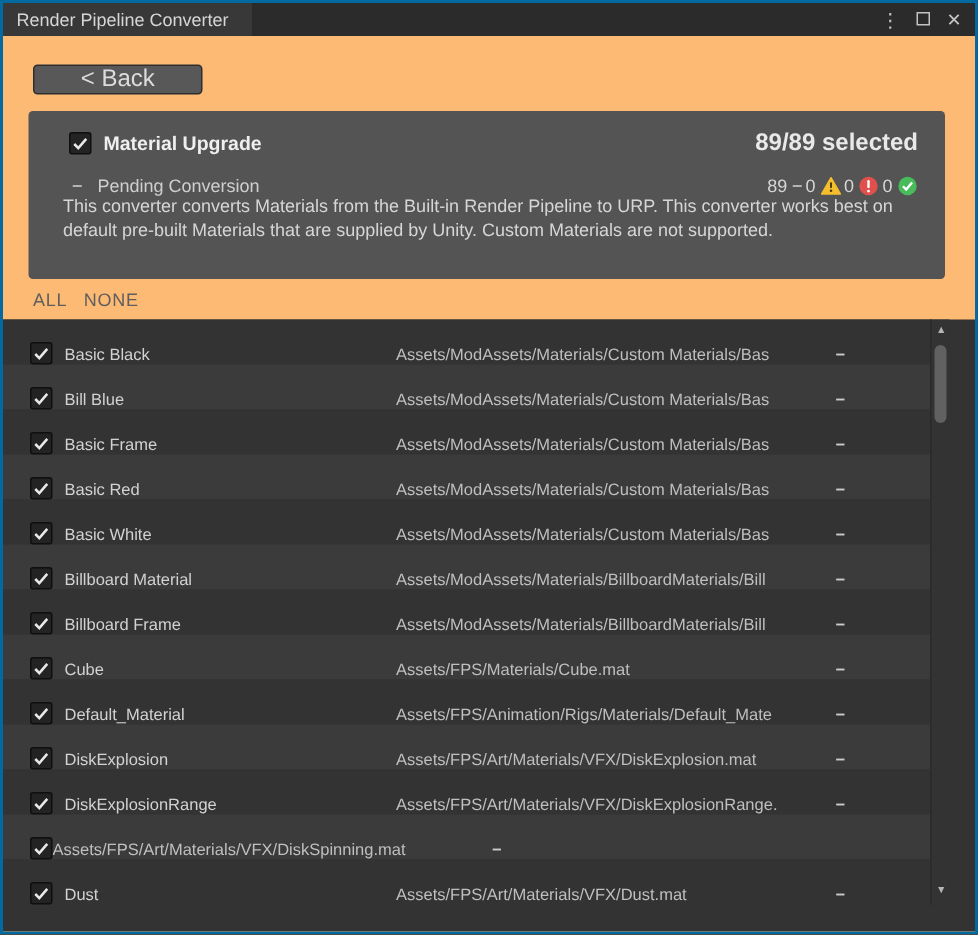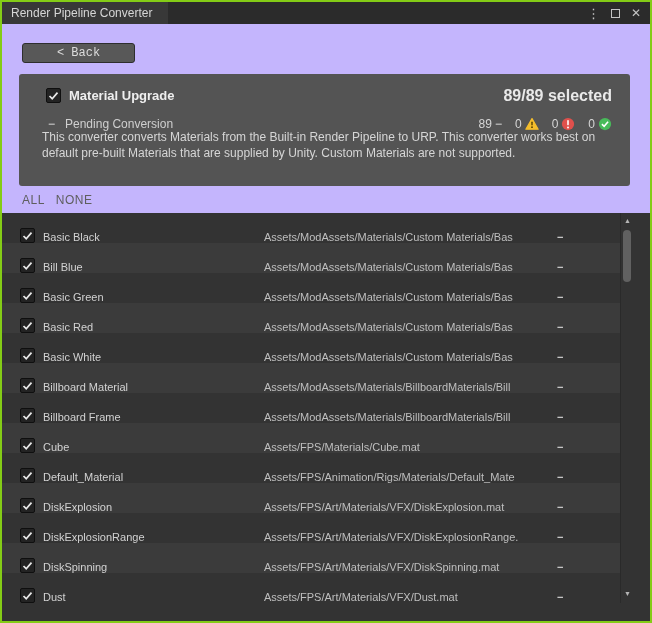--- a/index.html
+++ b/index.html
@@ -1,46 +1,46 @@
 <!DOCTYPE html>
 <html><head>
 <meta charset="utf-8">
 <style>
   *{box-sizing:border-box;}
   html,body{margin:0;padding:0;background:#1b1b1b;}
-  .window{position:relative;width:652px;height:623px;background:#c4b5fd;
-    border:2px solid #84cc16;font-family:"Liberation Sans",sans-serif;overflow:hidden;}
+  .window{position:relative;width:652px;height:623px;background:#fdba74;
+    border:2px solid #0369a1;font-family:"Liberation Sans",sans-serif;overflow:hidden;}
 
   
   .titlebar{height:22px;background:#2b2b2b;display:flex;align-items:stretch;}
   .tab{width:166px;background:#383838;color:#d6d6d6;font-size:12px;
     display:flex;align-items:center;padding-left:9px;cursor:default;}
   .controls{margin-left:auto;display:flex;align-items:center;gap:11px;padding-right:9px;color:#c4c4c4;}
   .kebab{font-size:13px;line-height:1;}
   .maxbox{width:9px;height:9px;border:1px solid #c4c4c4;display:inline-block;}
   .closex{font-size:12px;line-height:1;}
 
   
   .back-btn{position:absolute;left:20px;top:41px;width:113px;height:20px;background:#585858;
-    border:1px solid #2e2e2e;border-radius:3px;color:#dcdcdc;font-size:12px;
-    font-family:Liberation Mono, monospace;cursor:pointer;padding:0;}
+    border:1px solid #2e2e2e;border-radius:3px;color:#dcdcdc;font-size:16px;
+    font-family:Liberation Sans, sans-serif;cursor:pointer;padding:0;}
 
   
   .panel{position:absolute;left:17px;top:72px;width:611px;height:112px;background:#545454;border-radius:3px;}
   .row1{position:absolute;left:27px;right:18px;top:13px;height:17px;display:flex;align-items:center;}
   .checkbox{width:15px;height:15px;background:#232323;border:1px solid #0f0f0f;border-radius:2px;
     display:inline-flex;align-items:center;justify-content:center;flex:none;cursor:pointer;}
   .checkbox svg{display:block;}
   .conv-title{margin-left:8px;color:#efefef;font-weight:bold;font-size:13px;}
   .conv-selected{margin-left:auto;color:#e9e9e9;font-weight:bold;font-size:16px;}
   .row2{position:absolute;left:29px;right:18px;top:42px;height:16px;display:flex;align-items:center;
     font-size:12px;color:#cfcfcf;}
   .dash{color:#b5b5b5;font-weight:bold;}
   .row2-label{margin-left:10px;}
-  .counts{margin-left:auto;display:flex;align-items:center;gap:13px;}
+  .counts{margin-left:auto;display:flex;align-items:center;gap:2px;}
   .count-group{display:flex;align-items:center;gap:3px;}
   .count-group .num{color:#d6d6d6;}
   .sicon{width:14px;height:14px;display:inline-block;}
   .desc{position:absolute;left:23px;top:55px;width:580px;color:#d6d6d6;font-size:12px;line-height:16px;}
 
   
   .list-header{position:absolute;left:20px;top:191px;display:flex;gap:11px;font-size:12px;
     color:#5e5e5e;letter-spacing:.5px;}
   .list-header span{cursor:pointer;}
 
@@ -157,21 +157,21 @@
     <span class="row-path">Assets/ModAssets/Materials/Custom Materials/Bas</span>
     <span class="row-status">−</span>
   </div>
 
   <div class="lrow">
     <span class="checkbox">
       <svg width="13" height="13" viewBox="0 0 13 13">
         <polyline points="2.5,7 5.2,9.7 10.5,3.6" fill="none" stroke="#e8e8e8" stroke-width="1.7"></polyline>
       </svg>
     </span>
-    <span class="row-name">Basic Green</span>
+    <span class="row-name">Basic Frame</span>
     <span class="row-path">Assets/ModAssets/Materials/Custom Materials/Bas</span>
     <span class="row-status">−</span>
   </div>
 
   <div class="lrow alt">
     <span class="checkbox">
       <svg width="13" height="13" viewBox="0 0 13 13">
         <polyline points="2.5,7 5.2,9.7 10.5,3.6" fill="none" stroke="#e8e8e8" stroke-width="1.7"></polyline>
       </svg>
     </span>
@@ -256,21 +256,20 @@
     <span class="row-path">Assets/FPS/Art/Materials/VFX/DiskExplosionRange.</span>
     <span class="row-status">−</span>
   </div>
 
   <div class="lrow alt">
     <span class="checkbox">
       <svg width="13" height="13" viewBox="0 0 13 13">
         <polyline points="2.5,7 5.2,9.7 10.5,3.6" fill="none" stroke="#e8e8e8" stroke-width="1.7"></polyline>
       </svg>
     </span>
-    <span class="row-name">DiskSpinning</span>
     <span class="row-path">Assets/FPS/Art/Materials/VFX/DiskSpinning.mat</span>
     <span class="row-status">−</span>
   </div>
 
   <div class="lrow">
     <span class="checkbox">
       <svg width="13" height="13" viewBox="0 0 13 13">
         <polyline points="2.5,7 5.2,9.7 10.5,3.6" fill="none" stroke="#e8e8e8" stroke-width="1.7"></polyline>
       </svg>
     </span>

